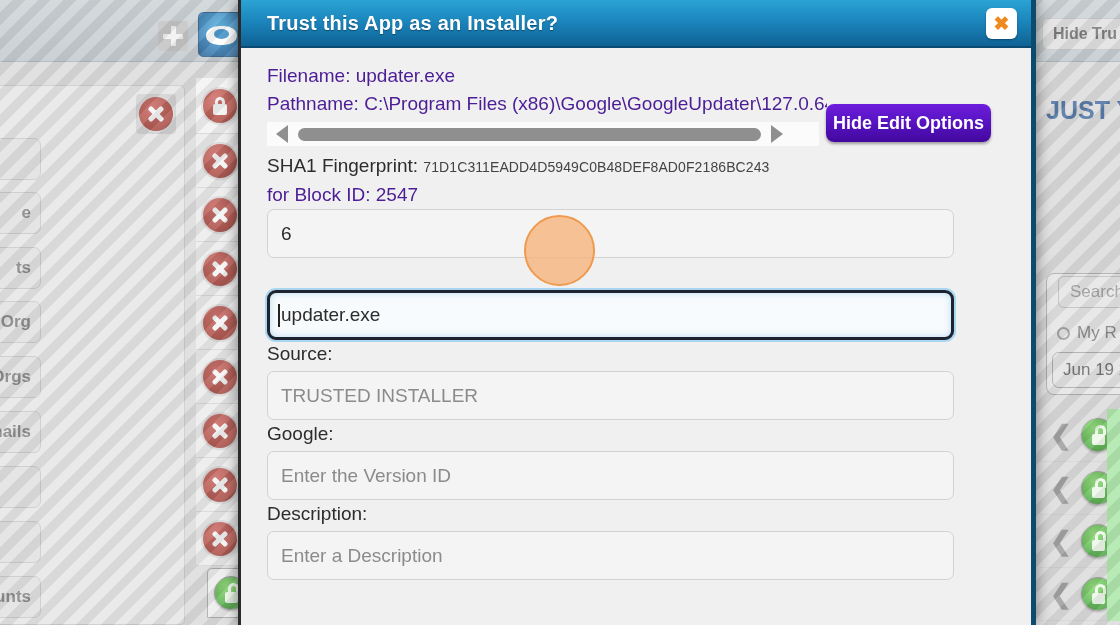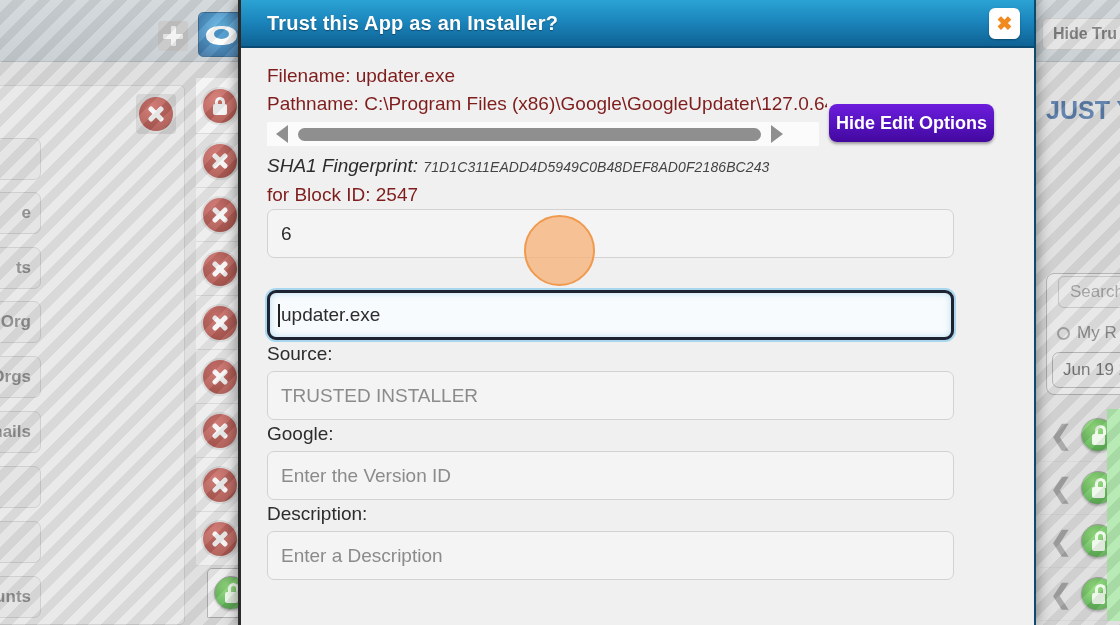--- a/index.html
+++ b/index.html
@@ -159,21 +159,21 @@
     background: repeating-linear-gradient(135deg,
       rgba(255,255,255,0.26) 0px, rgba(255,255,255,0.26) 9px,
       rgba(190,190,190,0.26) 9px, rgba(190,190,190,0.26) 18px);
   }
 
   
   .dialog {
     position: absolute; left: 238px; top: 0; width: 798px; height: 625px;
     background: #f0f0f0;
     border-left: 3px solid #2b2b2b;
-    border-right: 2px solid #0c4a6e;
+    border-right: 5px solid #0c4a6e;
     box-shadow: 0 0 14px rgba(0,0,0,.45);
   }
 
   .dlg-titlebar {
     position: relative; height: 48px; width: 100%;
     background: linear-gradient(#2ba3d4 0%, #1b86bd 45%, #0f6294 100%);
     border-bottom: 2px solid #0b4a72;
     display: flex; align-items: center;
   }
   .dlg-title {
@@ -185,21 +185,21 @@
     position: absolute; right: 14px; top: 8px; width: 31px; height: 31px;
     background: #ffffff; border-radius: 6px;
     display: flex; align-items: center; justify-content: center;
     color: #f08a1e; font-size: 19px; font-weight: bold; line-height: 1;
     box-shadow: 0 1px 2px rgba(0,0,0,.3);
   }
 
   .dlg-body { position: relative; padding: 14px 26px 0 26px; }
 
   .meta-line {
-    font-size: 19px; color: #7f1d1d; white-space: nowrap;
+    font-size: 19px; color: #4c1d95; white-space: nowrap;
     overflow: hidden; line-height: 28px;
   }
   .meta-path { max-width: 560px; }
 
   .hide-edit-btn {
     position: absolute; right: 40px; top: 56px; width: 165px; height: 38px;
     background: linear-gradient(#6d1ddc 0%, #5412bd 55%, #43089e 100%);
     border-radius: 8px; color: #ffffff; font-size: 18px; font-weight: bold;
     display: flex; align-items: center; justify-content: center;
     box-shadow: 0 2px 3px rgba(0,0,0,.35); white-space: nowrap;
@@ -212,21 +212,21 @@
   .hscroll .arrow-l, .hscroll .arrow-r {
     width: 0; height: 0; border-top: 9px solid transparent; border-bottom: 9px solid transparent;
   }
   .hscroll .arrow-l { border-right: 12px solid #8f8f8f; margin-left: 9px; }
   .hscroll .arrow-r { border-left: 12px solid #8f8f8f; margin-right: 9px; }
   .hscroll .thumb {
     flex: 1; height: 13px; background: #8f8f8f; border-radius: 7px; margin: 0 10px;
     max-width: 463px;
   }
 
-  .sha-line { font-size: 19px; color: #2c2c2c; line-height: 28px; white-space: nowrap; font-style: italic; }
+  .sha-line { font-size: 19px; color: #2c2c2c; line-height: 28px; white-space: nowrap; }
   .sha-val { font-size: 14px; color: #444444; letter-spacing: .1px; }
 
   .field-label {
     font-size: 19px; color: #2c2c2c; margin-top: 11px; margin-bottom: 6px;
     white-space: nowrap;
   }
   .field-label.tight { margin-top: 3px; }
 
   .input {
     width: 687px; height: 49px; background: #f4f4f4;

